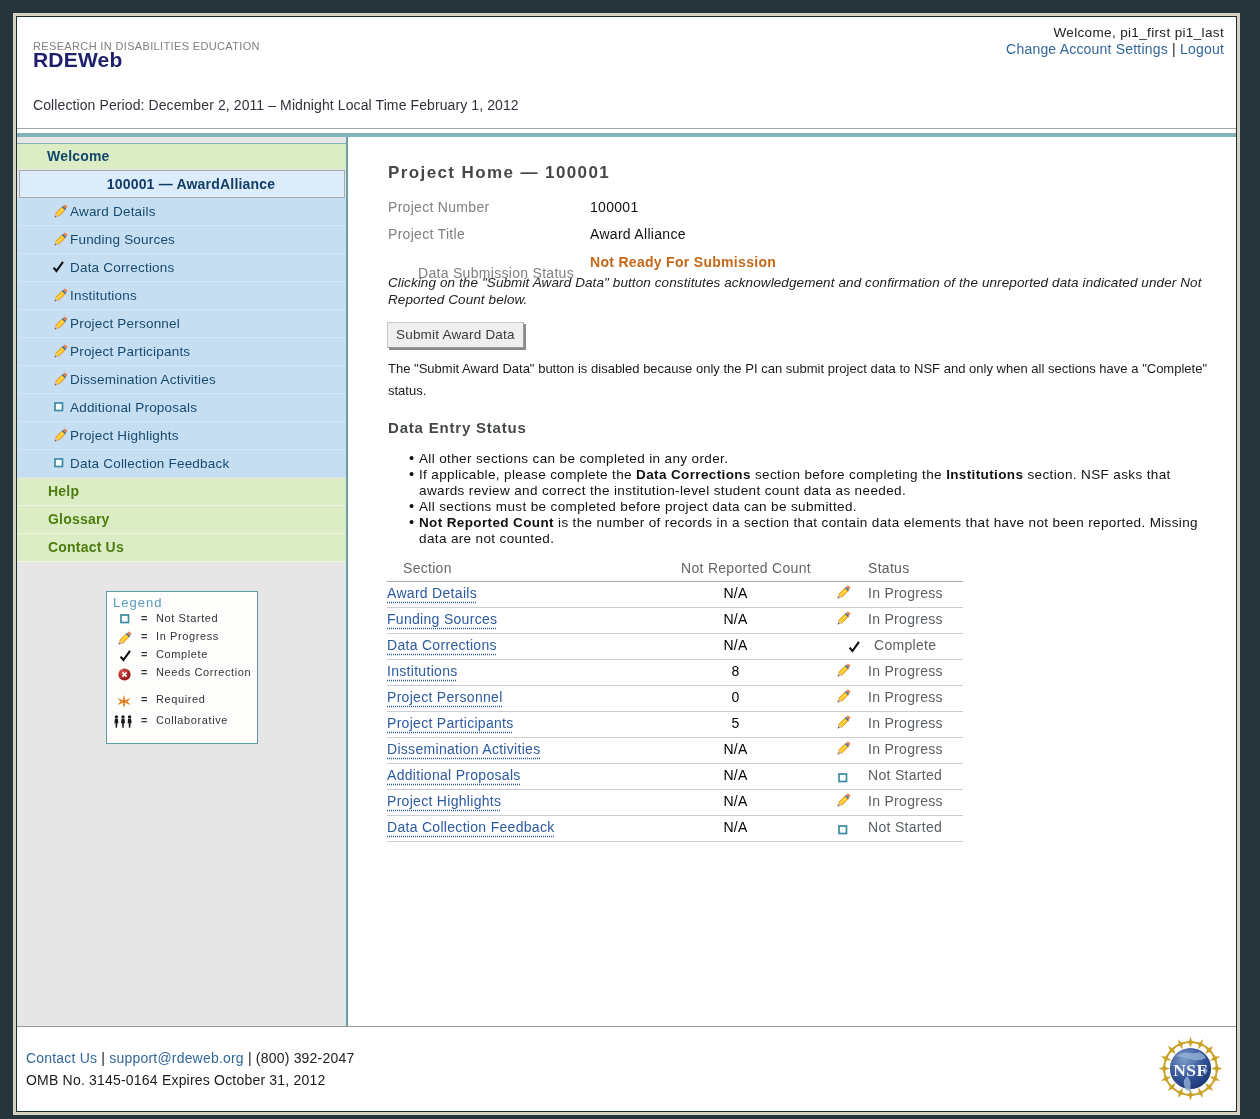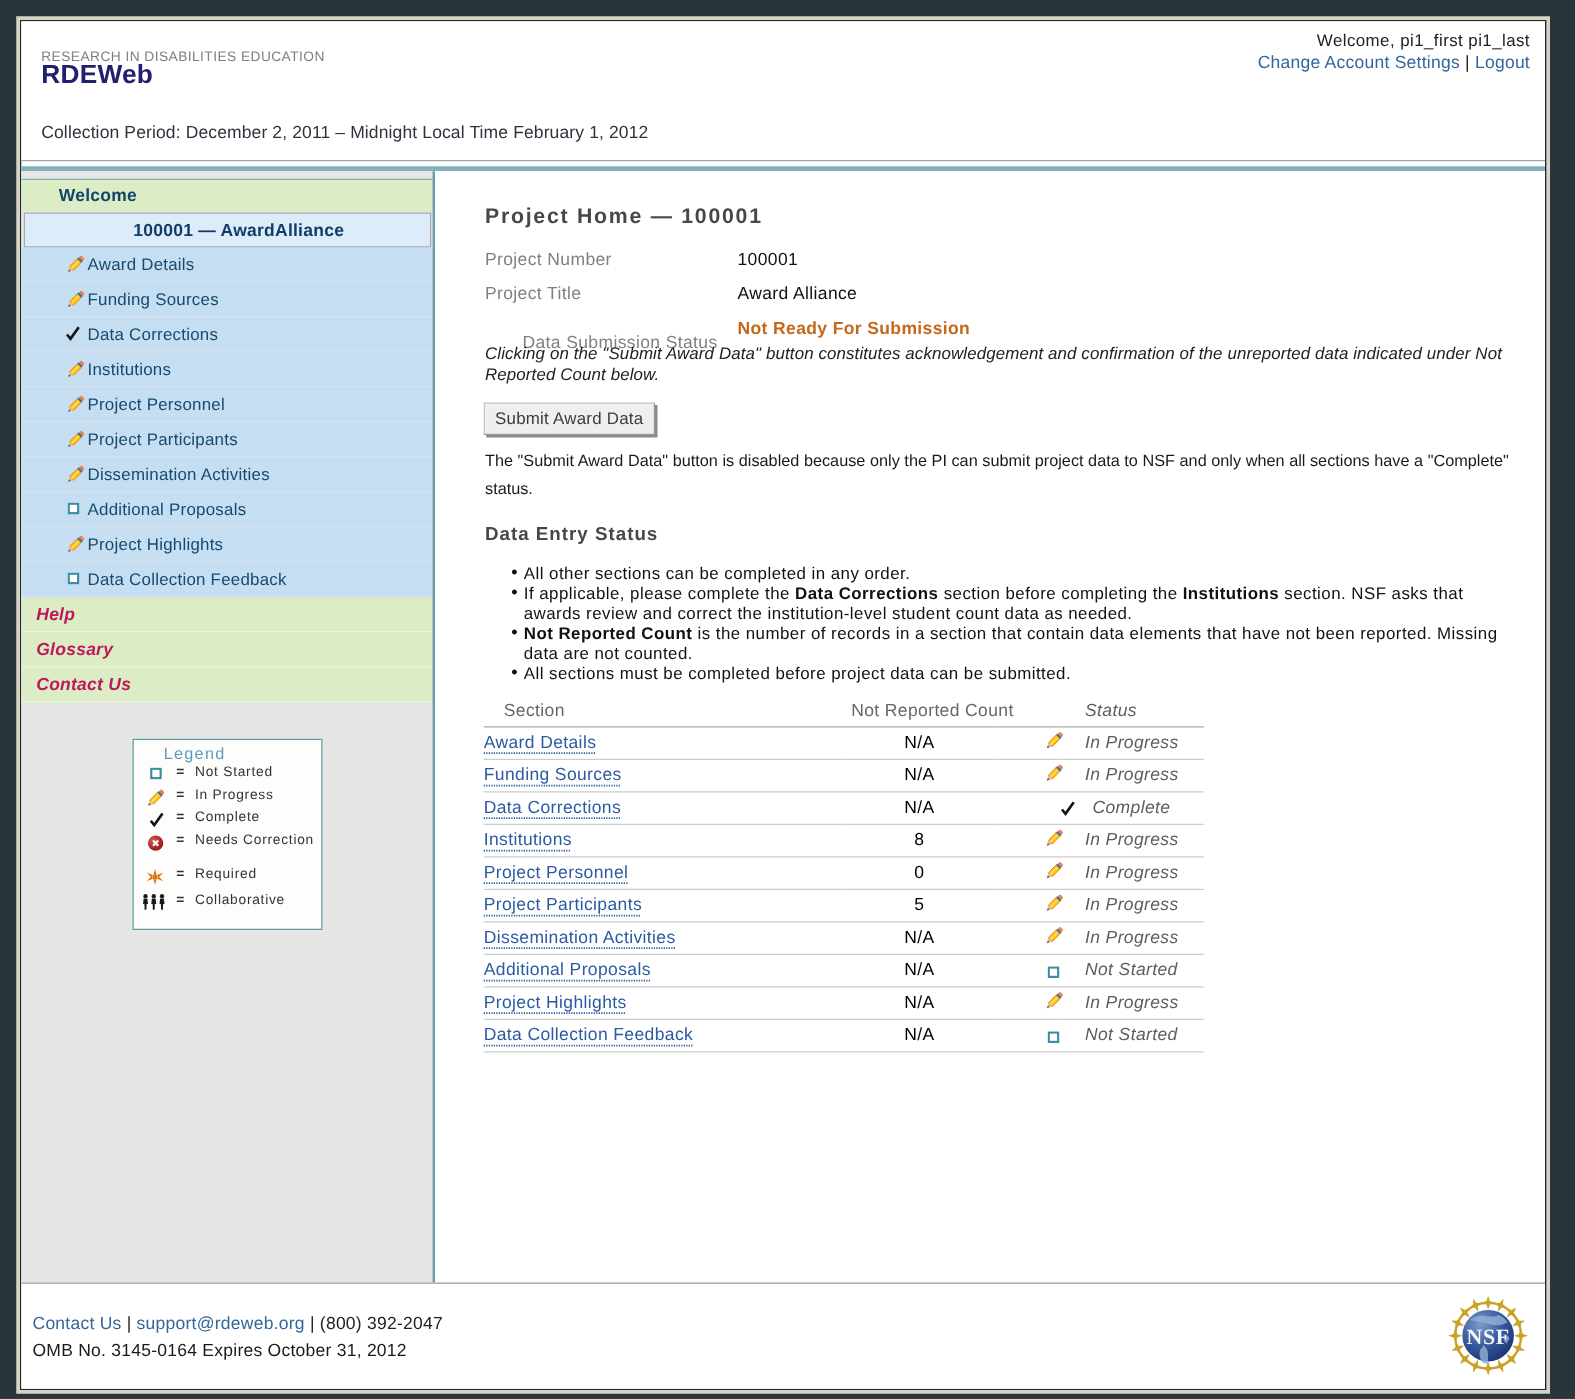--- a/index.html
+++ b/index.html
@@ -26,25 +26,25 @@
 .main { position:absolute; left:331px; top:0; width:888px; height:889px; background:#fff; }
 
 
 .menu { position:absolute; left:0; top:6px; width:329px; }
 .m-welcome { height:25px; line-height:25px; background:#dcedc6; border-top:1px solid #84b0b0; font-size:14px; font-weight:bold; color:#11466b; padding-left:30px; letter-spacing:0.2px; }
 .m-box { margin:1px 1px 0 2px; height:26px; line-height:26px; background:#ddecfa; border:1px solid #a9a9a9; font-size:14px; font-weight:bold; color:#123c66; padding-left:18px; letter-spacing:0.2px;text-align:center; }
 .m-item { height:27px; line-height:27px; background:#c6def2; border-bottom:1px solid #d8e4f0; font-size:13.5px; color:#174a6e; letter-spacing:0.2px; position:relative; }
 .m-item .txt { position:absolute; left:53px; top:0; }
 .m-item .ic { position:absolute; left:35px; top:7px; }
 .m-item .ic svg { display:block; }
-.m-green { height:27px; line-height:27px; background:#dcedc6; border-bottom:1px solid #eef4e2; font-size:14px; font-weight:bold; color:#be185d; padding-left:12px; letter-spacing:0.2px;font-style:italic; }
+.m-green { height:27px; line-height:27px; background:#dcedc6; border-bottom:1px solid #eef4e2; font-size:14px; font-weight:bold; color:#4d7c0f; padding-left:31px; letter-spacing:0.2px; }
 
 
 .legend { position:absolute; left:89px; top:454px; width:150px; height:151px; background:#fdfdfb; border:1px solid #5f9ba3; }
-.lg-title { position:absolute; left:24px; top:3px; font-size:13px; color:#5b9bc0; letter-spacing:1px; }
+.lg-title { position:absolute; left:6px; top:3px; font-size:13px; color:#5b9bc0; letter-spacing:1px; }
 .lg-row { position:absolute; font-size:11px; color:#333; letter-spacing:0.6px; }
 .lg-ic { position:absolute; }
 .lg-ic svg { display:block; }
 .lg-eq { position:absolute; left:34px; font-size:11px; color:#333; font-weight:bold; }
 
 
 .m-h1 { position:absolute; left:40px; top:26px; font-size:17px; font-weight:bold; color:#474747; letter-spacing:1.4px; }
 .lbl { position:absolute; left:40px; font-size:14px; color:#808080; letter-spacing:0.3px; }
 .val { position:absolute; left:242px; font-size:14px; color:#111; letter-spacing:0.3px; }
 .status-orange { color:#c4681a; font-weight:bold; }
@@ -59,21 +59,21 @@
 
 .tbl { position:absolute; left:39px; top:421px; width:576px; border-collapse:collapse; table-layout:fixed; }
 .tbl th, .tbl td { box-sizing:border-box; }
 .tbl th { font-size:14px; color:#666; font-weight:normal; text-align:left; padding:2px 0 5px 0; letter-spacing:0.3px; height:23px; }
 .tbl td { font-size:14px; border-bottom:1px solid #ccc; height:26px; padding:0 0 4px 0; letter-spacing:0.3px; }
 .tbl .c1 { width:290px; }
 .tbl .c2 { width:117px; text-align:center; white-space:nowrap; }
 .tbl th.c2 { padding-left:4px; }
 .tbl .c3i { width:56px; padding-left:41px !important; }
 .tbl .c3i svg { vertical-align:-4px; }
-.tbl .c3 { width:113px; color:#5a5f63; padding-left:18px !important;font-style:italic; }
+.tbl .c3 { width:113px; color:#5a5f63; padding-left:18px !important; }
 .tbl tr.hdr th { border-bottom:1px solid #aaa; }
 .tbl a { color:#2c5aa0; text-decoration:underline dotted; text-underline-offset:4px; }
 .tbl .comp { padding-left:24px !important; }
 
 
 .footer { position:absolute; left:0; top:1009px; width:100%; height:85px; border-top:1px solid #999; background:#fff; }
 .f-line1 { position:absolute; left:9px; top:23px; font-size:14px; color:#222; letter-spacing:0.2px; }
 .f-line2 { position:absolute; left:9px; top:45px; font-size:14px; color:#1a1a1a; letter-spacing:0.2px; }
 .nsf { position:absolute; right:13px; top:9px; }
 </style>
@@ -319,22 +319,22 @@
           <div class="val" style="top:89px;">Award Alliance</div>
       <div class="lbl" style="top:128px;margin-left:30px;">Data Submission Status</div>
           <div class="val status-orange" style="top:117px;">Not Ready For Submission</div>
       <div class="m-italic">Clicking on the "Submit Award Data" button constitutes acknowledgement and confirmation of the unreported data indicated under Not Reported Count below.</div>
       <div class="m-btn">Submit Award Data</div>
       <div class="m-para">The "Submit Award Data" button is disabled because only the PI can submit project data to NSF and only when all sections have a "Complete" status.</div>
       <div class="m-h2">Data Entry Status</div>
       <ul class="m-bullets">
         <li>All other sections can be completed in any order.</li>
         <li>If applicable, please complete the <b>Data Corrections</b> section before completing the <b>Institutions</b> section. NSF asks that awards review and correct the institution-level student count data as needed.</li>
+        <li>All sections must be completed before project data can be submitted.</li>
         <li><b>Not Reported Count</b> is the number of records in a section that contain data elements that have not been reported. Missing data are not counted.</li>
-        <li>All sections must be completed before project data can be submitted.</li>
       </ul>
       <table class="tbl">
         <tbody>
               <tr class="hdr">
                 <th class="c1" style="padding-left:16px;">Section</th>
                 <th class="c2">Not Reported Count</th>
                 <th class="c3i"></th>
                 <th class="c3">Status</th>
               </tr>
         <tr>

